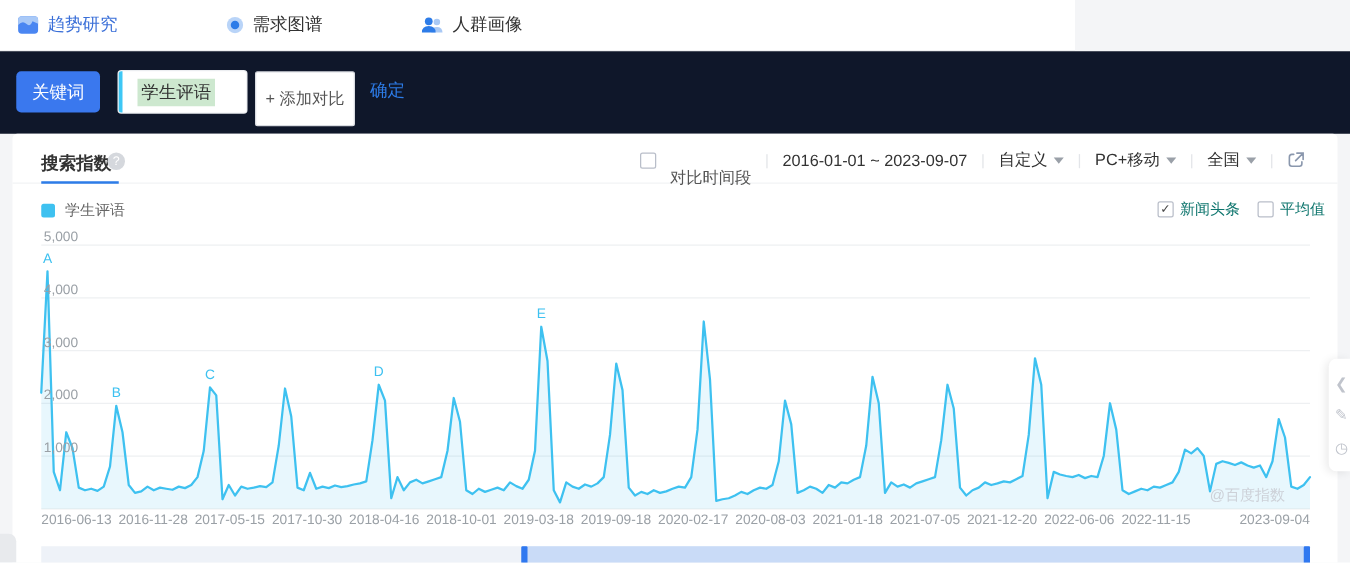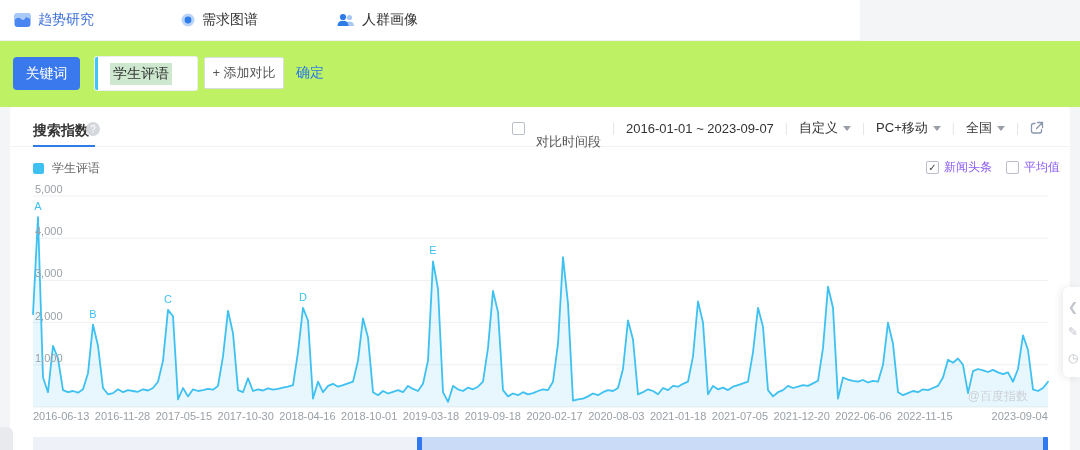--- a/index.html
+++ b/index.html
@@ -6,47 +6,47 @@
   html,body { width:1080px; height:450px; overflow:hidden; }
   body { font-family:"Liberation Sans", sans-serif; background:#f4f5f7; position:relative; }
 
   
   .topnav { position:absolute; left:0; top:0; width:860px; height:41px; background:#fff; border-bottom:1px solid #f0f1f3; }
   .nav-item { position:absolute; top:0; height:40px; display:flex; align-items:center; gap:7px; font-size:14px; color:#333; cursor:pointer; }
   .nav-item.active { color:#3a6fd8; }
   .nav-item svg { display:block; }
 
   
-  .band { position:absolute; left:0; top:41px; width:1080px; height:66px; background:#bef264;padding-left:28px; }
+  .band { position:absolute; left:0; top:41px; width:1080px; height:66px; background:#0f172a;padding-left:28px; }
   .kw-btn { position:absolute; left:13px; top:16px; width:67px; height:33px; background:#3a78ee; color:#fff; font-size:14px; border:none; border-radius:4px; display:flex; align-items:center; justify-content:center; }
   .kw-input { position:absolute; left:95px; top:16px; width:102px; height:33px; background:#fff; border-radius:2px; display:flex; align-items:center; padding-left:15px; box-shadow:0 0 0 1px #eceef1; }
   .kw-input .accent { position:absolute; left:0; top:0; width:3px; height:33px; background:#3ec7f5; border-radius:2px 0 0 2px; }
   .kw-input .kw-text { font-size:14px; color:#333; background:#cde8cf; padding:2px 3px; }
-  .add-cmp { position:absolute; left:204px; top:16px; width:80px; height:32px; background:#fff; border:1px solid #d9dce1; border-radius:2px; font-size:13px; color:#555; display:flex; align-items:center; justify-content:center; }
+  .add-cmp { position:absolute; left:204px; top:16px; width:80px; height:44px; background:#fff; border:1px solid #d9dce1; border-radius:2px; font-size:13px; color:#555; display:flex; align-items:center; justify-content:center; }
   .confirm { position:absolute; left:296px; top:23px; font-size:14px; color:#2d7ce8; cursor:pointer; }
 
   
   .card { position:absolute; left:10px; top:107px; width:1060px; height:360px; background:#fff; border-radius:4px; }
   .panel-title { position:absolute; left:23px; top:15px; font-size:14px; color:#333; font-weight:700; }
   .help { position:absolute; left:76px; top:15px; width:14px; height:14px; border-radius:50%; background:#d5d8dd; color:#fff; font-size:10px; display:flex; align-items:center; justify-content:center; }
   .tab-underline { position:absolute; left:23px; top:38px; width:62px; height:2px; background:#2d7ce8; z-index:2; }
   .header-border { position:absolute; left:0; top:39px; width:1060px; height:1px; background:#f2f3f5; }
 
   .hdr-controls { position:absolute; right:26px; top:11px; height:20px; display:flex; align-items:center; gap:11px; font-size:13px; color:#333; }
   .hdr-controls .sep { color:#e3e5e9; font-size:12px; }
   .chk { width:13px; height:13px; border:1px solid #b9bec9; border-radius:2px; background:#fff; display:inline-flex; align-items:center; justify-content:center; font-size:10px; color:#444; line-height:1; }
   .chk.checked::after { content:"✓"; }
   .lbl-gray { color:#555;margin-top:28px; }
   .caret { display:inline-block; width:0; height:0; border-left:4px solid transparent; border-right:4px solid transparent; border-top:5px solid #9aa0a8; margin-left:5px; vertical-align:1px; }
   .drop { display:flex; align-items:center; cursor:pointer; }
 
   .legend-row { position:absolute; left:23px; top:53px; display:flex; align-items:center; gap:8px; }
   .legend-swatch { width:11px; height:11px; background:#3ec1f0; border-radius:2px; }
   .legend-label { font-size:12px; color:#666; }
-  .toggles { position:absolute; right:10px; top:52px; display:flex; align-items:flex-start; gap:14px; font-size:12px; color:#8b5cf6;margin-left:18px; }
+  .toggles { position:absolute; right:10px; top:52px; display:flex; align-items:flex-start; gap:14px; font-size:12px; color:#0f766e;margin-left:18px; }
   .toggles .item { display:flex; align-items:center; gap:5px; cursor:pointer; }
 
   
   .plot { position:absolute; left:23px; top:75px; width:1015px; height:226px; }
   .plot svg { overflow:visible; }
   .watermark { position:absolute; right:20px; bottom:3px; font-size:12px; color:#cdd1d8; }
   .x-labels { position:absolute; left:23px; top:303px; width:1015px; display:flex; justify-content:space-between; font-size:11px; color:#9aa0a6; }
   .x-labels span { white-space:nowrap; }
 
   

